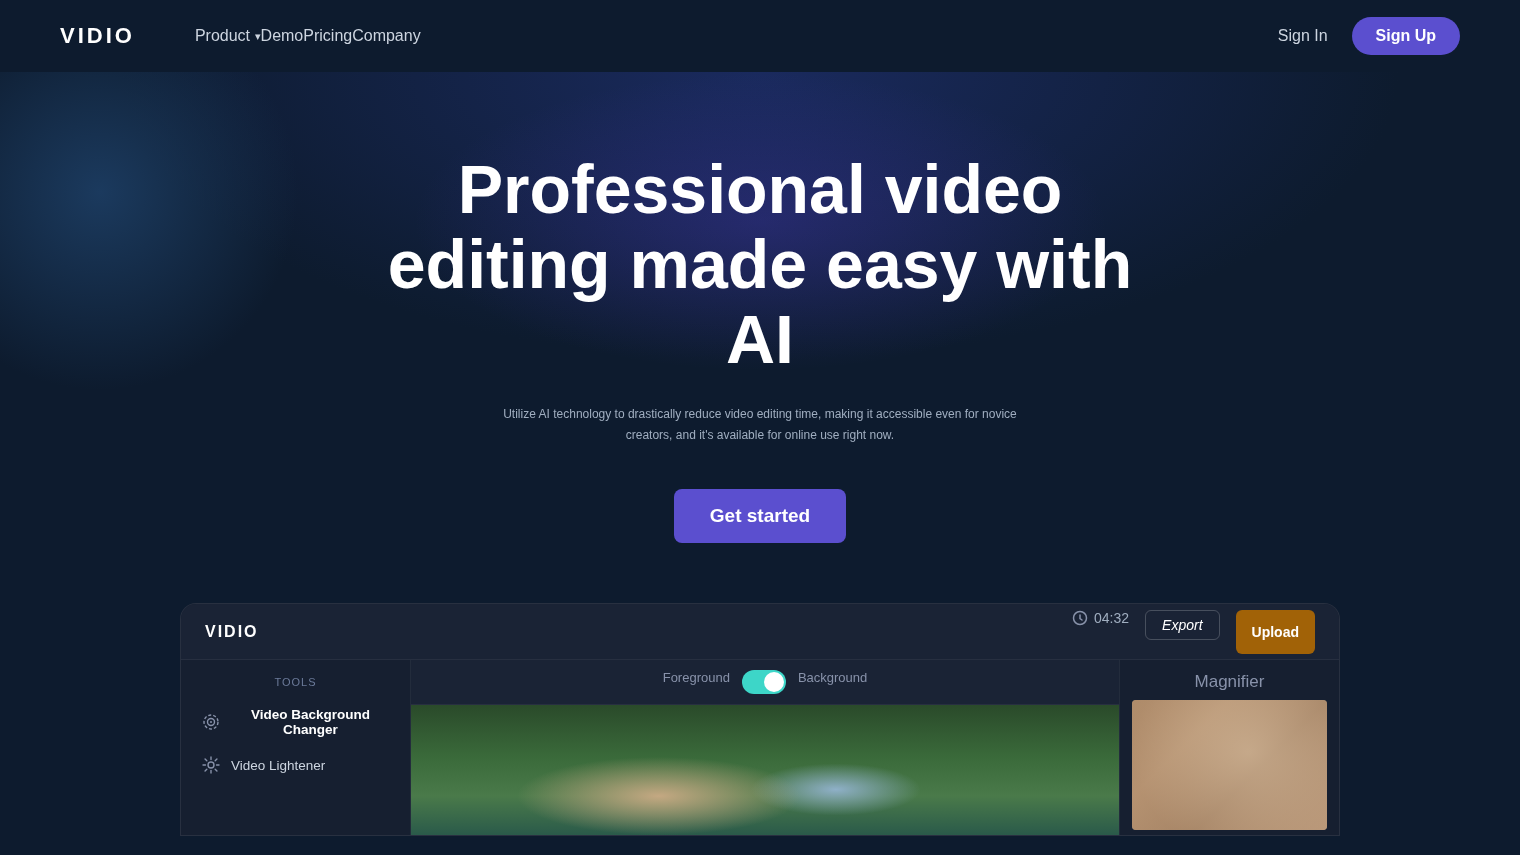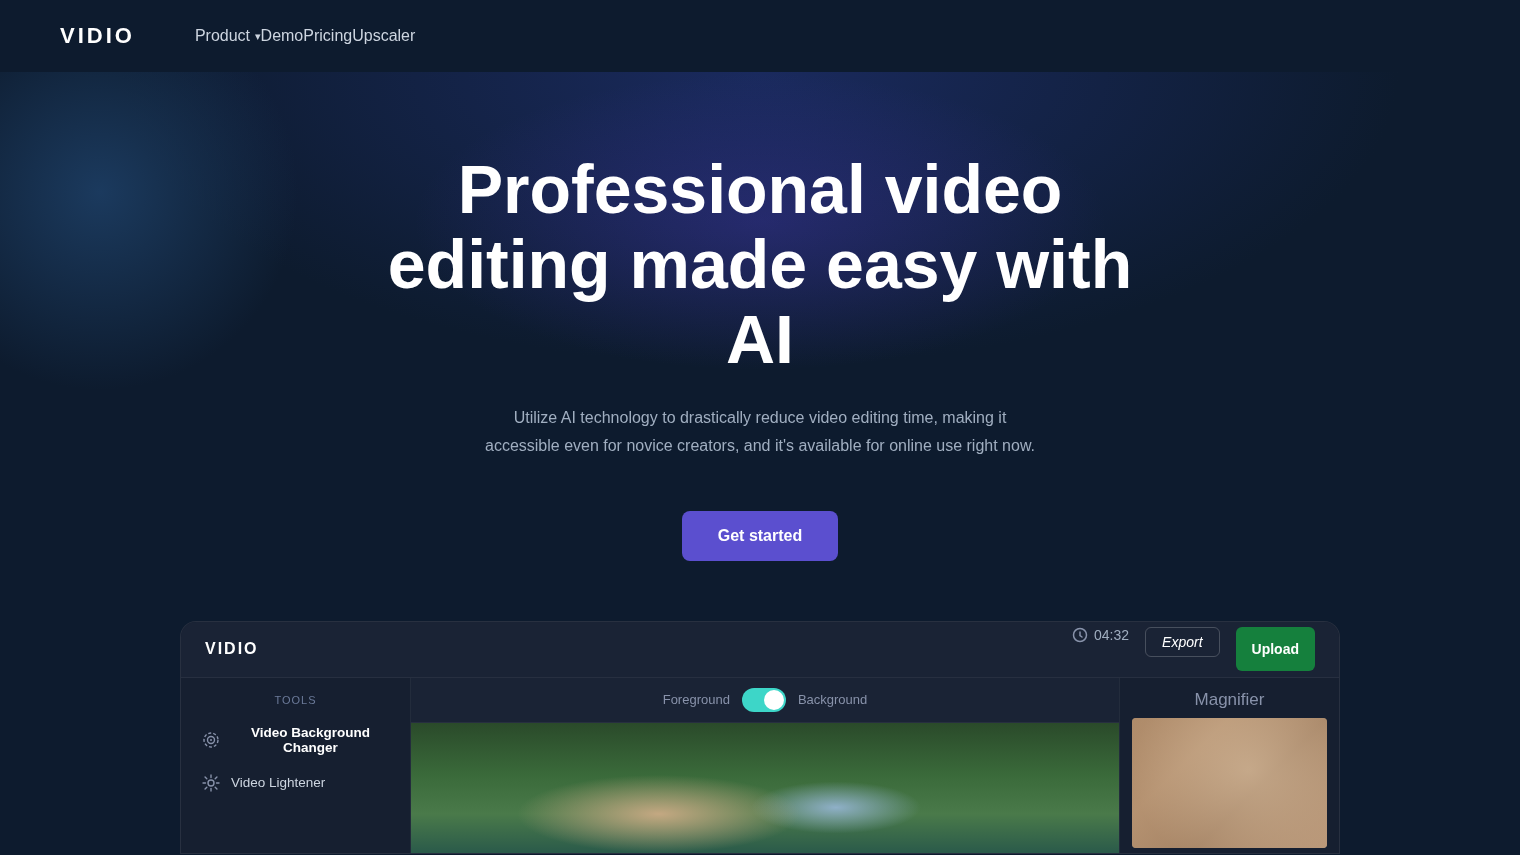--- a/index.html
+++ b/index.html
@@ -98,40 +98,39 @@
       font-size: 68px;
       font-weight: 800;
       line-height: 1.1;
       color: #fff;
       max-width: 750px;
       margin: 0 auto 28px;
       position: relative;
       z-index: 2;
     }
     .hero-subtitle {
-      font-size: 16px;
+      font-size: 12px;
       color: #a0aec0;
       max-width: 560px;
       margin: 0 auto 44px;
       line-height: 1.7;
       position: relative;
       z-index: 2;
     }
     .get-started-btn {
       background: #5b4fcf;
       color: #fff;
       border: none;
       border-radius: 8px;
       padding: 16px 36px;
-      font-size: 16px;
+      font-size: 19px;
       font-weight: 600;
       cursor: pointer;
       position: relative;
       z-index: 2;
-      margin-top: 8px;
     }
 
     
     .app-preview {
       margin: 60px auto 0;
       width: 1160px;
       background: #161f30;
       border-radius: 16px 16px 0 0;
       overflow: hidden;
       border: 1px solid rgba(255,255,255,0.08);
@@ -171,21 +170,21 @@
       background: transparent;
       border: 1px solid rgba(255,255,255,0.2);
       color: #fff;
       border-radius: 6px;
       padding: 6px 16px;
       font-size: 14px;
       cursor: pointer;
       font-style: italic;
     }
     .app-upload-btn {
-      background: #15803d;
+      background: #a16207;
       color: #fff;
       border: none;
       border-radius: 6px;
       padding: 14px 16px;
       font-size: 14px;
       font-weight: 600;
       cursor: pointer;
     }
 
     
@@ -232,21 +231,20 @@
 
     
     .app-main {
       flex: 1;
       background: #1a2335;
       display: flex;
       flex-direction: column;
     }
     .app-toolbar {
       display: flex;
-      align-items: center;
       justify-content: center;
       padding: 10px;
       border-bottom: 1px solid rgba(255,255,255,0.06);
       gap: 12px;
     }
     .fg-bg-label {
       font-size: 13px;
       color: #8892aa;
     }
     .toggle-switch {
@@ -327,21 +325,25 @@
 
 <nav>
   <div class="nav-logo">VIDIO</div>
   <div class="nav-links">
     <span class="nav-link">
       <span>Product</span>
       <span style="font-size:11px;">▾</span>
     </span>
     <span class="nav-link">Demo</span>
     <span class="nav-link">Pricing</span>
-    <span class="nav-link">Upscaler</span>
+    <span class="nav-link">Company</span>
+  </div>
+  <div class="nav-actions">
+    <button class="sign-in-btn">Sign In</button>
+    <button class="sign-up-btn">Sign Up</button>
   </div>
 </nav>
 
 <section class="hero-section">
   <h1 class="hero-title">Professional video editing made easy with AI</h1>
   <p class="hero-subtitle">Utilize AI technology to drastically reduce video editing time, making it accessible even for novice creators, and it's available for online use right now.</p>
   <button class="get-started-btn">Get started</button>
 
   
   <div class="app-preview">

